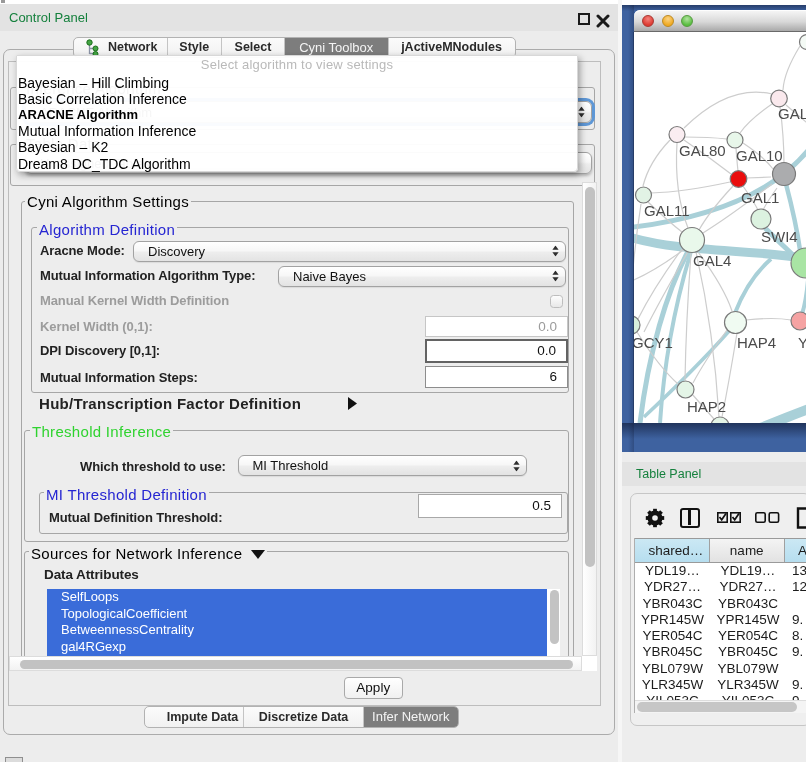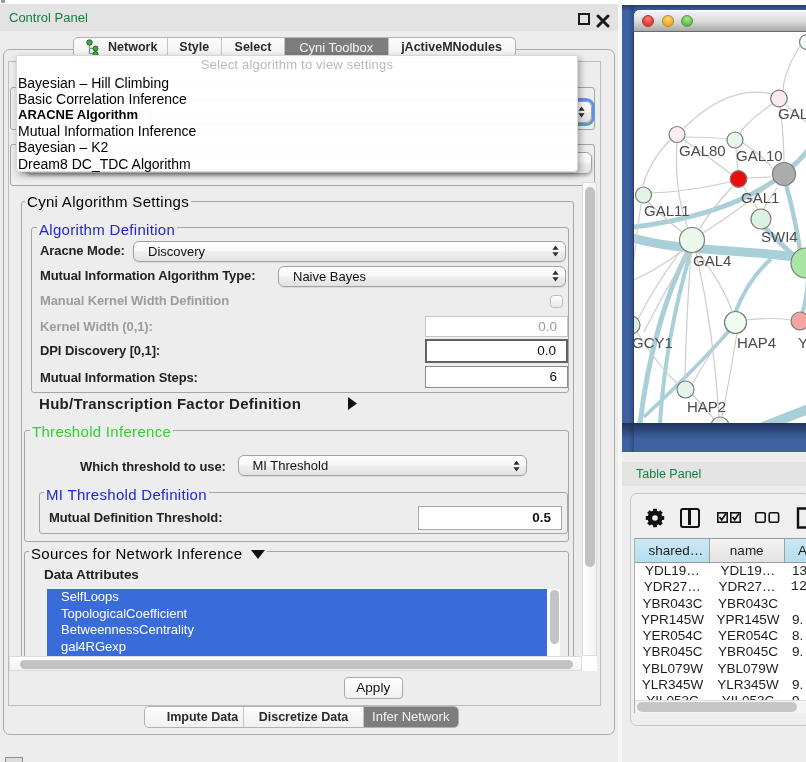--- a/index.html
+++ b/index.html
@@ -115,21 +115,21 @@
         <div class="ctext">MI Threshold</div>
         <svg class="carr" viewBox="0 0 7 11">
             <path d="M3.5 0 L6.6 4.3 H0.4 Z" fill="#2e2e2e"></path>
             <path d="M3.5 11 L6.6 6.7 H0.4 Z" fill="#2e2e2e"></path>
           </svg>
       </div>
 
       <div class="gbox" style="left:30px;top:310px;width:528.5px;height:42px;"></div>
       <div class="glab" style="left:35px;top:303.5px;color:#2525d2;">MI Threshold Definition</div>
       <div class="abs blbl" style="left:40px;top:324px;height:23px;line-height:23px;">Mutual Definition Threshold:</div>
-      <div class="field" style="left:409px;top:324px;width:144px;height:23.5px;border:1px solid #a8a8a8;line-height:21px;padding-right:10px;font-weight:bold;">0.5</div>
+      <div class="field" style="left:409px;top:312px;width:144px;height:23.5px;border:1px solid #a8a8a8;line-height:21px;padding-right:10px;">0.5</div>
 
       <div class="gbox" style="left:15px;top:369px;width:545px;height:220px;"></div>
       <div class="glab" style="left:20px;top:362.5px;">Sources for Network Inference <span style="display:inline-block;width:0;height:0;border-left:7px solid transparent;border-right:7px solid transparent;border-top:9px solid #111;vertical-align:middle;margin-left:4px;"></span></div>
 
       <div class="abs blbl" style="left:35px;top:385px;height:15px;line-height:15px;font-size:13.5px;">Data Attributes</div>
 
       <div class="abs" style="left:38px;top:407px;width:513px;height:200px;background:#fff;">
         <div class="abs" style="left:0;top:0;width:499.5px;height:200px;background:#3A6CD9;color:#fff;font-size:13px;">
           <div style="height:16.5px;line-height:16.5px;padding-left:14px;">SelfLoops</div>
           <div style="height:16.5px;line-height:16.5px;padding-left:14px;">TopologicalCoefficient</div>
@@ -323,21 +323,21 @@
 
   <div class="abs" style="left:0;top:25px;width:172px;height:138px;overflow:hidden;font-size:13.5px;color:#1c1c1c;">
     <div style="display:flex;height:16.3px;line-height:16.3px;">
         <div style="width:75px;text-align:center;">YDL19…</div>
         <div style="width:76px;text-align:center;">YDL19…</div>
         <div style="flex:1;padding-left:6px;">13</div>
       </div>
     <div style="display:flex;height:16.3px;line-height:16.3px;">
         <div style="width:75px;text-align:center;">YDR27…</div>
         <div style="width:76px;text-align:center;">YDR27…</div>
-        <div style="flex:1;padding-left:6px;font-family:Liberation Mono, monospace;">12</div>
+        <div style="flex:1;padding-left:6px;">12</div>
       </div>
     <div style="display:flex;height:16.3px;line-height:16.3px;">
         <div style="width:75px;text-align:center;">YBR043C</div>
         <div style="width:76px;text-align:center;">YBR043C</div>
         <div style="flex:1;padding-left:6px;"></div>
       </div>
     <div style="display:flex;height:16.3px;line-height:16.3px;">
         <div style="width:75px;text-align:center;">YPR145W</div>
         <div style="width:76px;text-align:center;">YPR145W</div>
         <div style="flex:1;padding-left:6px;">9.</div>

